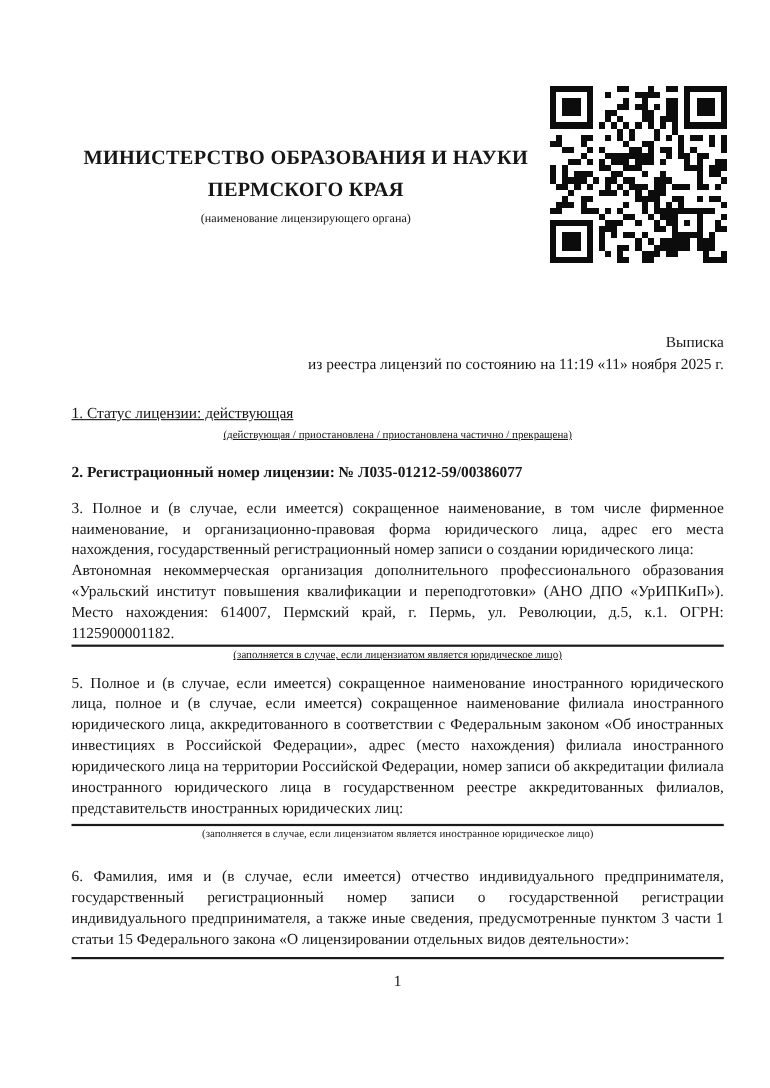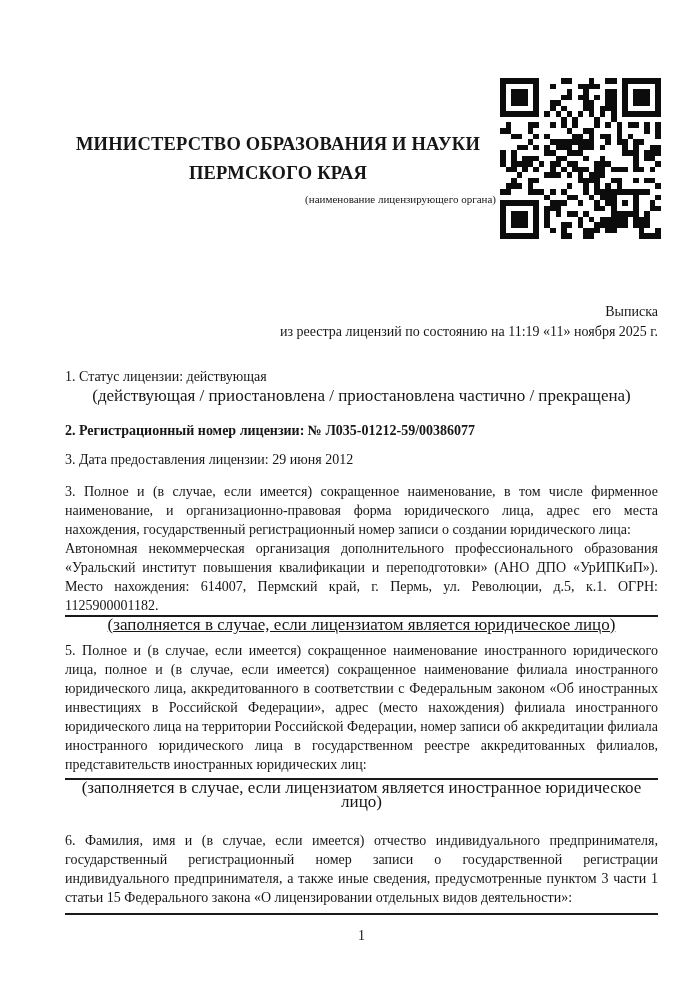--- a/index.html
+++ b/index.html
@@ -28,21 +28,20 @@
     font-weight: bold;
     font-size: 18.5px;
     line-height: 29px;
     white-space: nowrap;
     letter-spacing: 0.2px;
   }
   .org-cap {
     font-size: 11px;
     line-height: 14px;
     margin-top: 4px;
-    text-align: right;
   }
 
   
   .qr {
     position: absolute;
     left: 500px;
     top: 78px;
     width: 161px;
     height: 161px;
   }
@@ -57,31 +56,31 @@
     font-size: 14px;
     line-height: 19px;
   }
   .title { text-align: right; line-height: 20px; }
   .line { white-space: nowrap; }
   .para {
     text-align: justify;
     text-justify: inter-word;
   }
   .cap {
-    font-size: 17px;
+    font-size: 10px;
     line-height: 14px;
     text-align: center;
   }
   .rule {
     border-top: 2px solid #1a1a1a;
     height: 0;
     width: 100%;
   }
 
-  .item1 { margin-top: 25px; }
+  .item1 { margin-top: 25px; text-decoration: underline; }
   .item1 .cap { margin-top: 3px; }
   .item2 { margin-top: 18px; font-weight: bold; }
   .item3 { margin-top: 10px; }
   .item4 { margin-top: 13px; }
   .item4 .rule { margin-top: 0px; }
   .item4 .cap { margin-top: 1px; text-decoration: underline; }
   .item5 { margin-top: 9px; }
   .item5 .rule { margin-top: 4px; }
   .item5 .cap { margin-top: 1px; }
   .item6 { margin-top: 22px; }
@@ -509,21 +508,20 @@
       <div>из реестра лицензий по состоянию на 11:19 «11» ноября 2025 г.</div>
     </div>
 
     <div class="item1">
       <div class="line">1. Статус лицензии: действующая</div>
       <div class="cap">(действующая / приостановлена / приостановлена частично / прекращена)</div>
     </div>
 
     <div class="item2 line">2. Регистрационный номер лицензии: № Л035-01212-59/00386077</div>
 
-    <div class="item3 line">3. Дата предоставления лицензии: 29 июня 2012</div>
 
     <div class="item4">
       <div class="para">3. Полное и (в случае, если имеется) сокращенное наименование, в том числе фирменное наименование, и организационно-правовая форма юридического лица, адрес его места нахождения, государственный регистрационный номер записи о создании юридического лица:</div>
       <div class="para">Автономная некоммерческая организация дополнительного профессионального образования «Уральский институт повышения квалификации и переподготовки» (АНО ДПО «УрИПКиП»). Место нахождения: 614007, Пермский край, г. Пермь, ул. Революции, д.5, к.1. ОГРН: 1125900001182.</div>
       <div class="rule"></div>
       <div class="cap">(заполняется в случае, если лицензиатом является юридическое лицо)</div>
     </div>
 
     <div class="item5">
       <div class="para">5. Полное и (в случае, если имеется) сокращенное наименование иностранного юридического лица, полное и (в случае, если имеется) сокращенное наименование филиала иностранного юридического лица, аккредитованного в соответствии с Федеральным законом «Об иностранных инвестициях в Российской Федерации», адрес (место нахождения) филиала иностранного юридического лица на территории Российской Федерации, номер записи об аккредитации филиала иностранного юридического лица в государственном реестре аккредитованных филиалов, представительств иностранных юридических лиц:</div>

